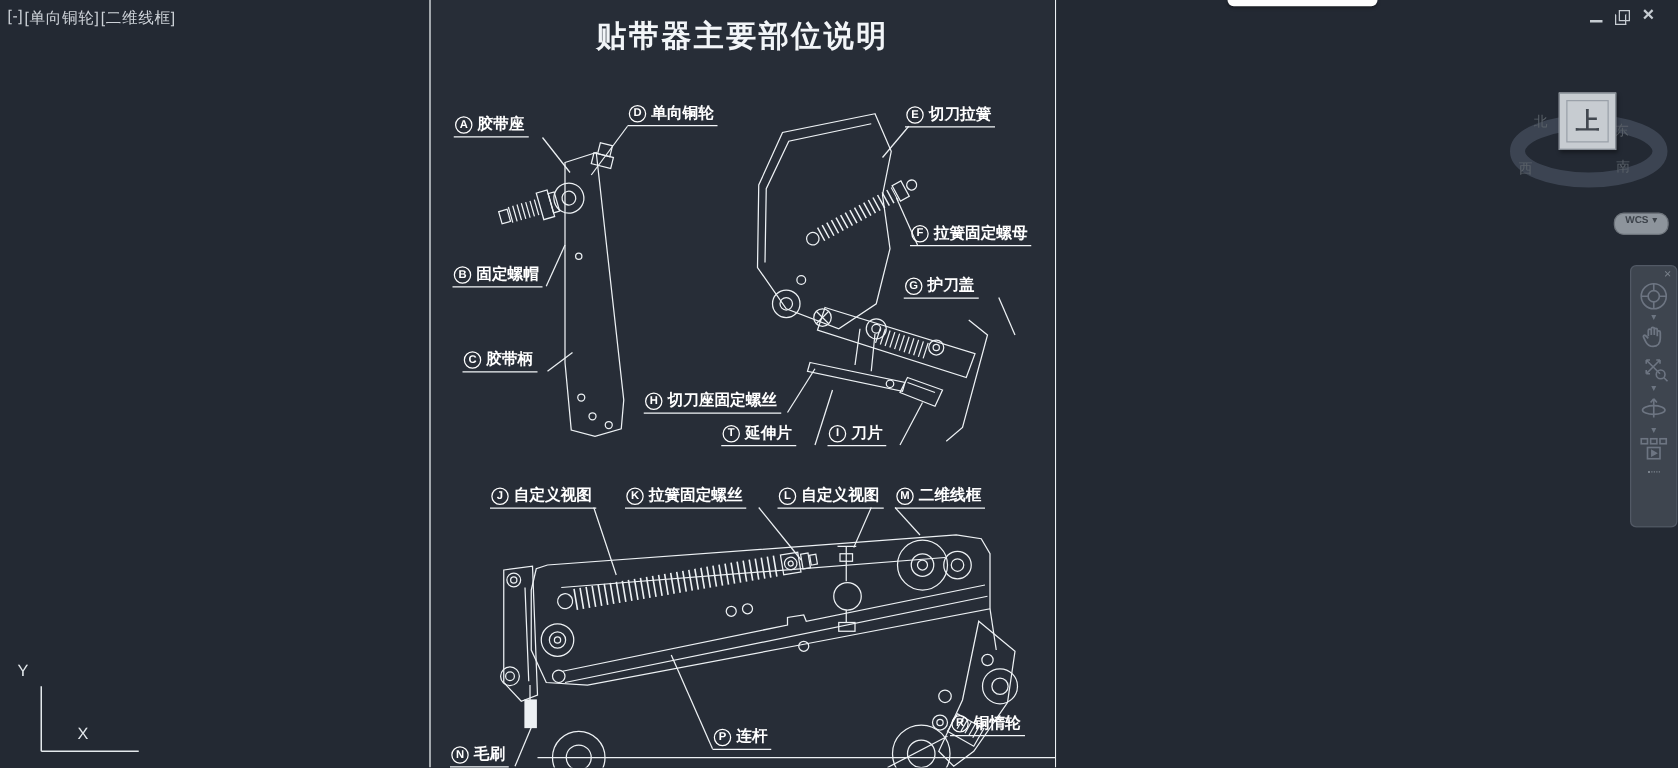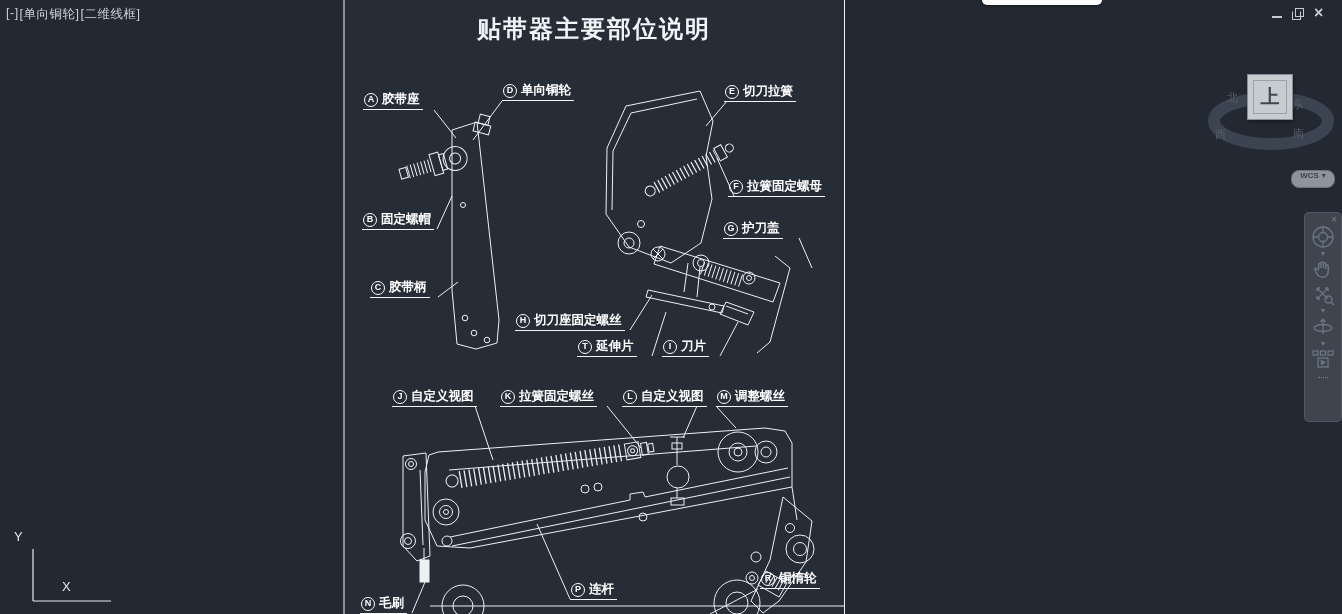--- a/index.html
+++ b/index.html
@@ -243,21 +243,21 @@
 <div class="plabel" style="left:500px;top:389px">
     <span class="circ">K</span>
     <span>拉簧固定螺丝</span>
   </div>
 <div class="plabel" style="left:622px;top:389px">
     <span class="circ">L</span>
     <span>自定义视图</span>
   </div>
 <div class="plabel" style="left:716px;top:389px">
     <span class="circ">M</span>
-    <span>调整螺丝</span>
+    <span>二维线框</span>
   </div>
 <div class="plabel" style="left:360px;top:596px">
     <span class="circ">N</span>
     <span>毛刷</span>
   </div>
 <div class="plabel" style="left:570px;top:582px">
     <span class="circ">P</span>
     <span>连杆</span>
   </div>
 <div class="plabel" style="left:760px;top:571px">

